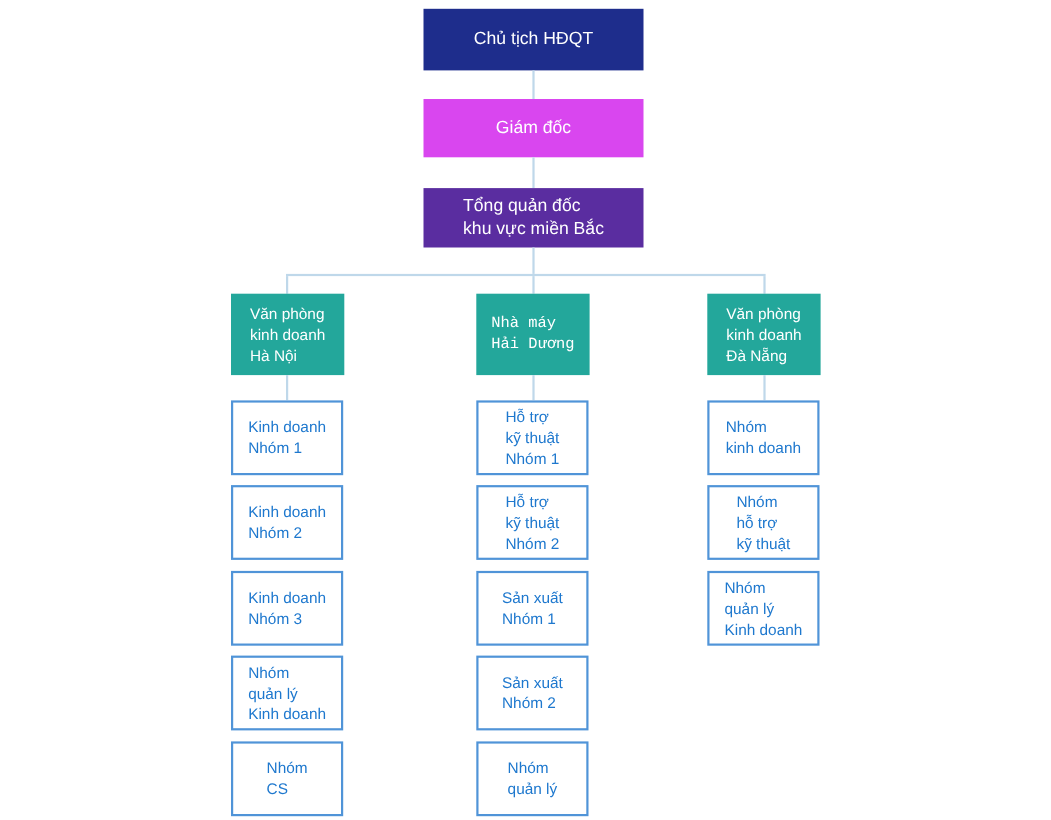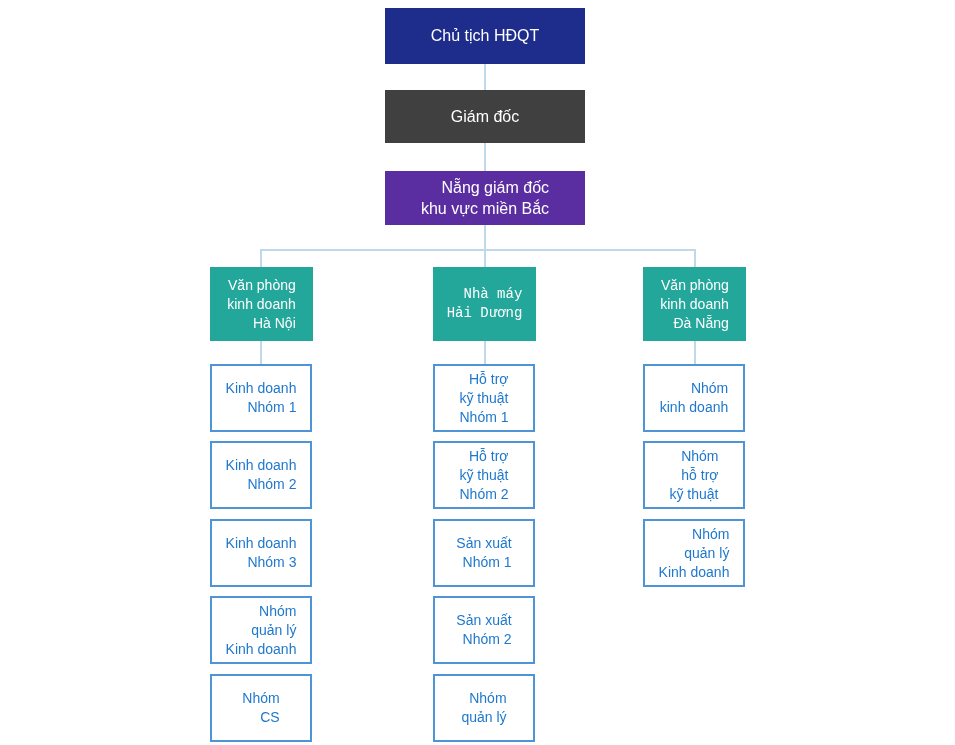--- a/index.html
+++ b/index.html
@@ -10,25 +10,25 @@
     background: #ffffff;
     font-family: "Liberation Sans", sans-serif;
     overflow: hidden;
   }
   .box {
     position: absolute;
     box-sizing: border-box;
     display: flex;
     align-items: center;
     justify-content: center;
-    text-align: right;
+    text-align: left;
     white-space: pre-line;
   }
   .lvl-chairman { background: #1E2D8C; color: #ffffff; font-size: 16px; }
-  .lvl-director { background: #404040; color: #ffffff; font-size: 16px; }
+  .lvl-director { background: #d946ef; color: #ffffff; font-size: 16px; }
   .lvl-regional { background: #5A2DA0; color: #ffffff; font-size: 16px; line-height: 21px; }
   .branch { background: #23A79B; color: #ffffff; font-size: 14px; line-height: 19px; }
   .leaf {
     background: #ffffff;
     border: 2px solid #5094D8;
     color: #1E78CE;
     font-size: 14px;
     line-height: 19px;
     width: 102px;
     height: 68px;
@@ -41,21 +41,21 @@
 <div class="canvas">
 
   <div class="box lvl-chairman" style="left:385px; top:8px; width:200px; height:56px;">Chủ tịch HĐQT</div>
 
   <div class="conn" style="left:484px; top:64px; width:2px; height:26px;"></div>
 
   <div class="box lvl-director" style="left:385px; top:90px; width:200px; height:53px;">Giám đốc</div>
 
   <div class="conn" style="left:484px; top:143px; width:2px; height:28px;"></div>
 
-  <div class="box lvl-regional" style="left:385px; top:171px; width:200px; height:54px;">Nẵng giám đốc
+  <div class="box lvl-regional" style="left:385px; top:171px; width:200px; height:54px;">Tổng quản đốc
 khu vực miền Bắc</div>
 
   <div class="conn" style="left:484px; top:225px; width:2px; height:24px;"></div>
   <div class="conn" style="left:260px; top:249px; width:436px; height:2px;"></div>
   <div class="conn" style="left:260px; top:251px; width:2px; height:16px;"></div>
   <div class="conn" style="left:484px; top:251px; width:2px; height:16px;"></div>
   <div class="conn" style="left:694px; top:251px; width:2px; height:16px;"></div>
 
   <div class="box branch" style="left:210px; top:267px; width:103px; height:74px;">Văn phòng
 kinh doanh

